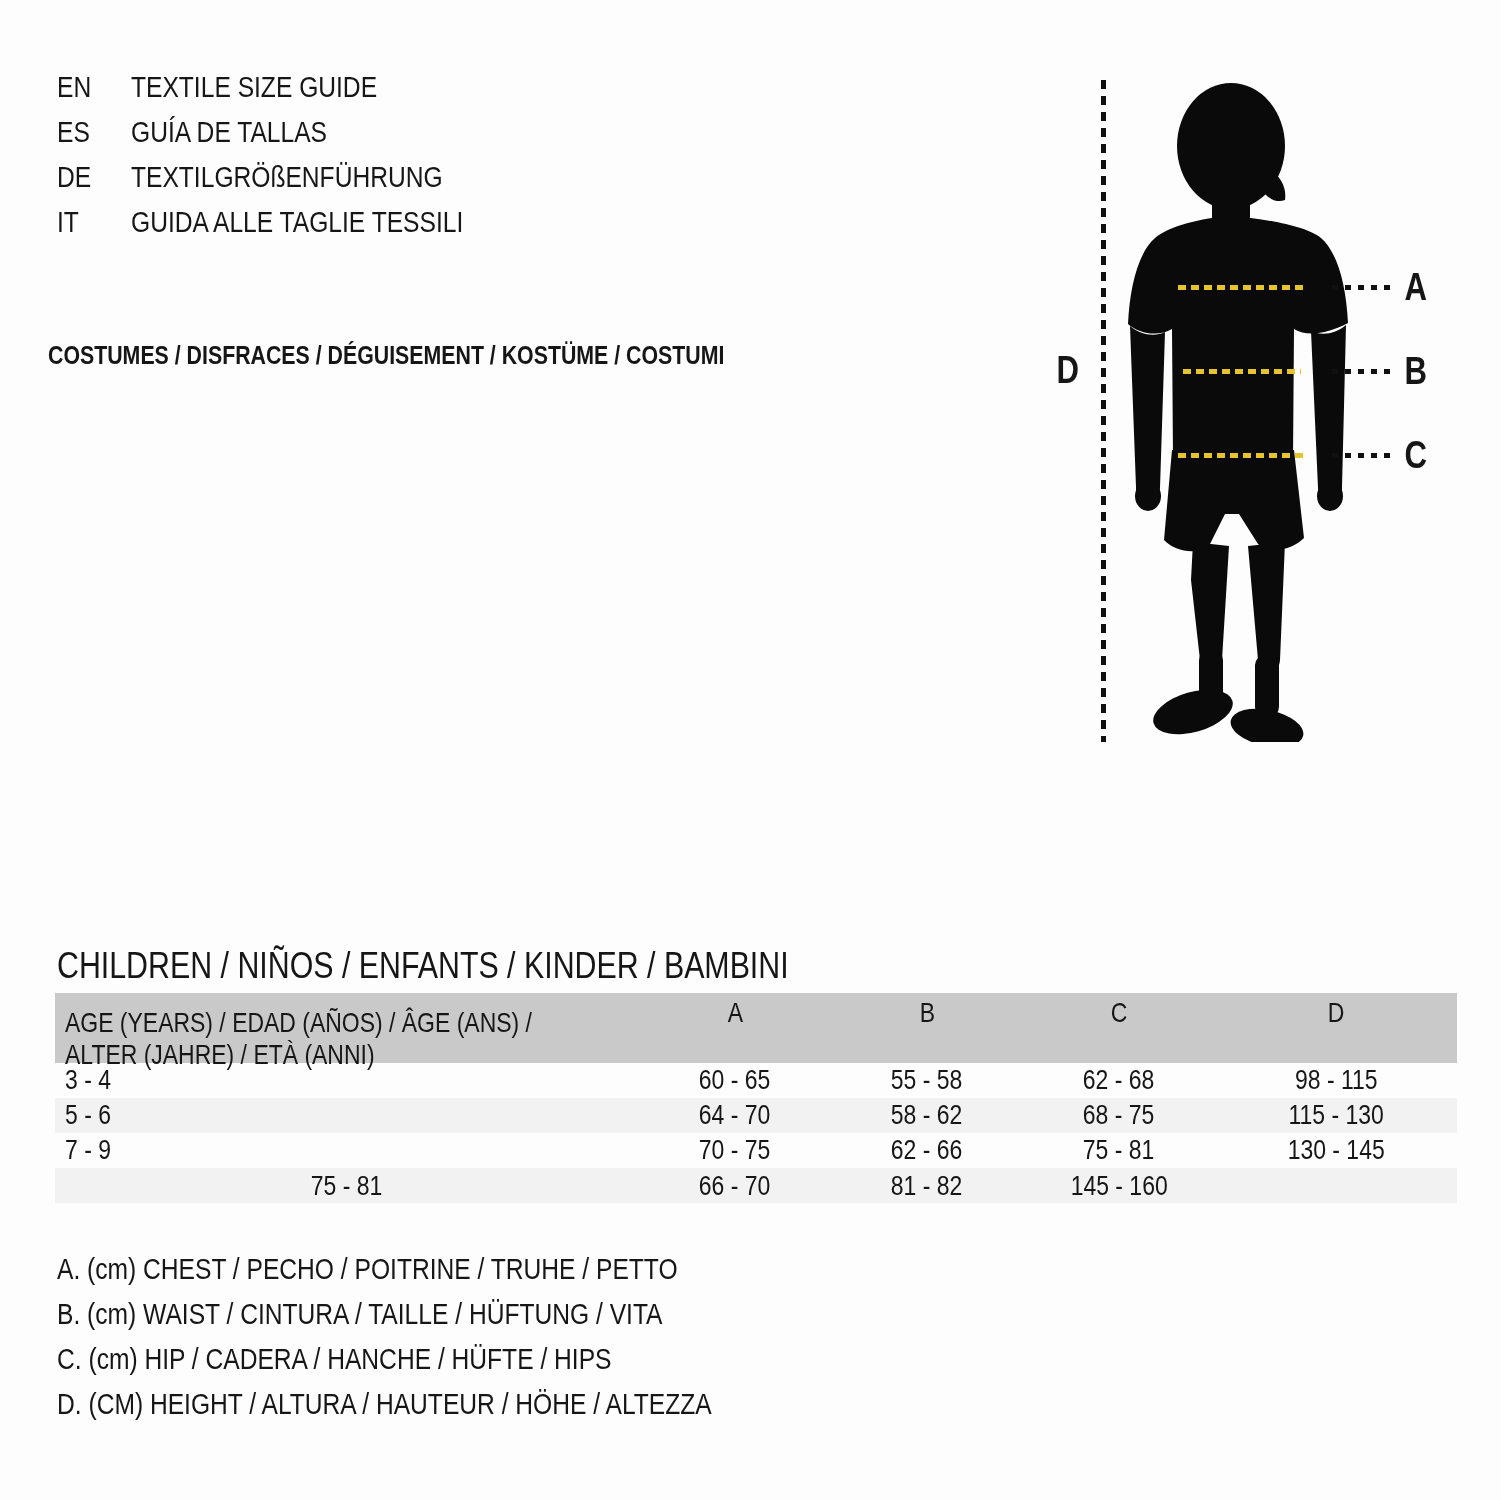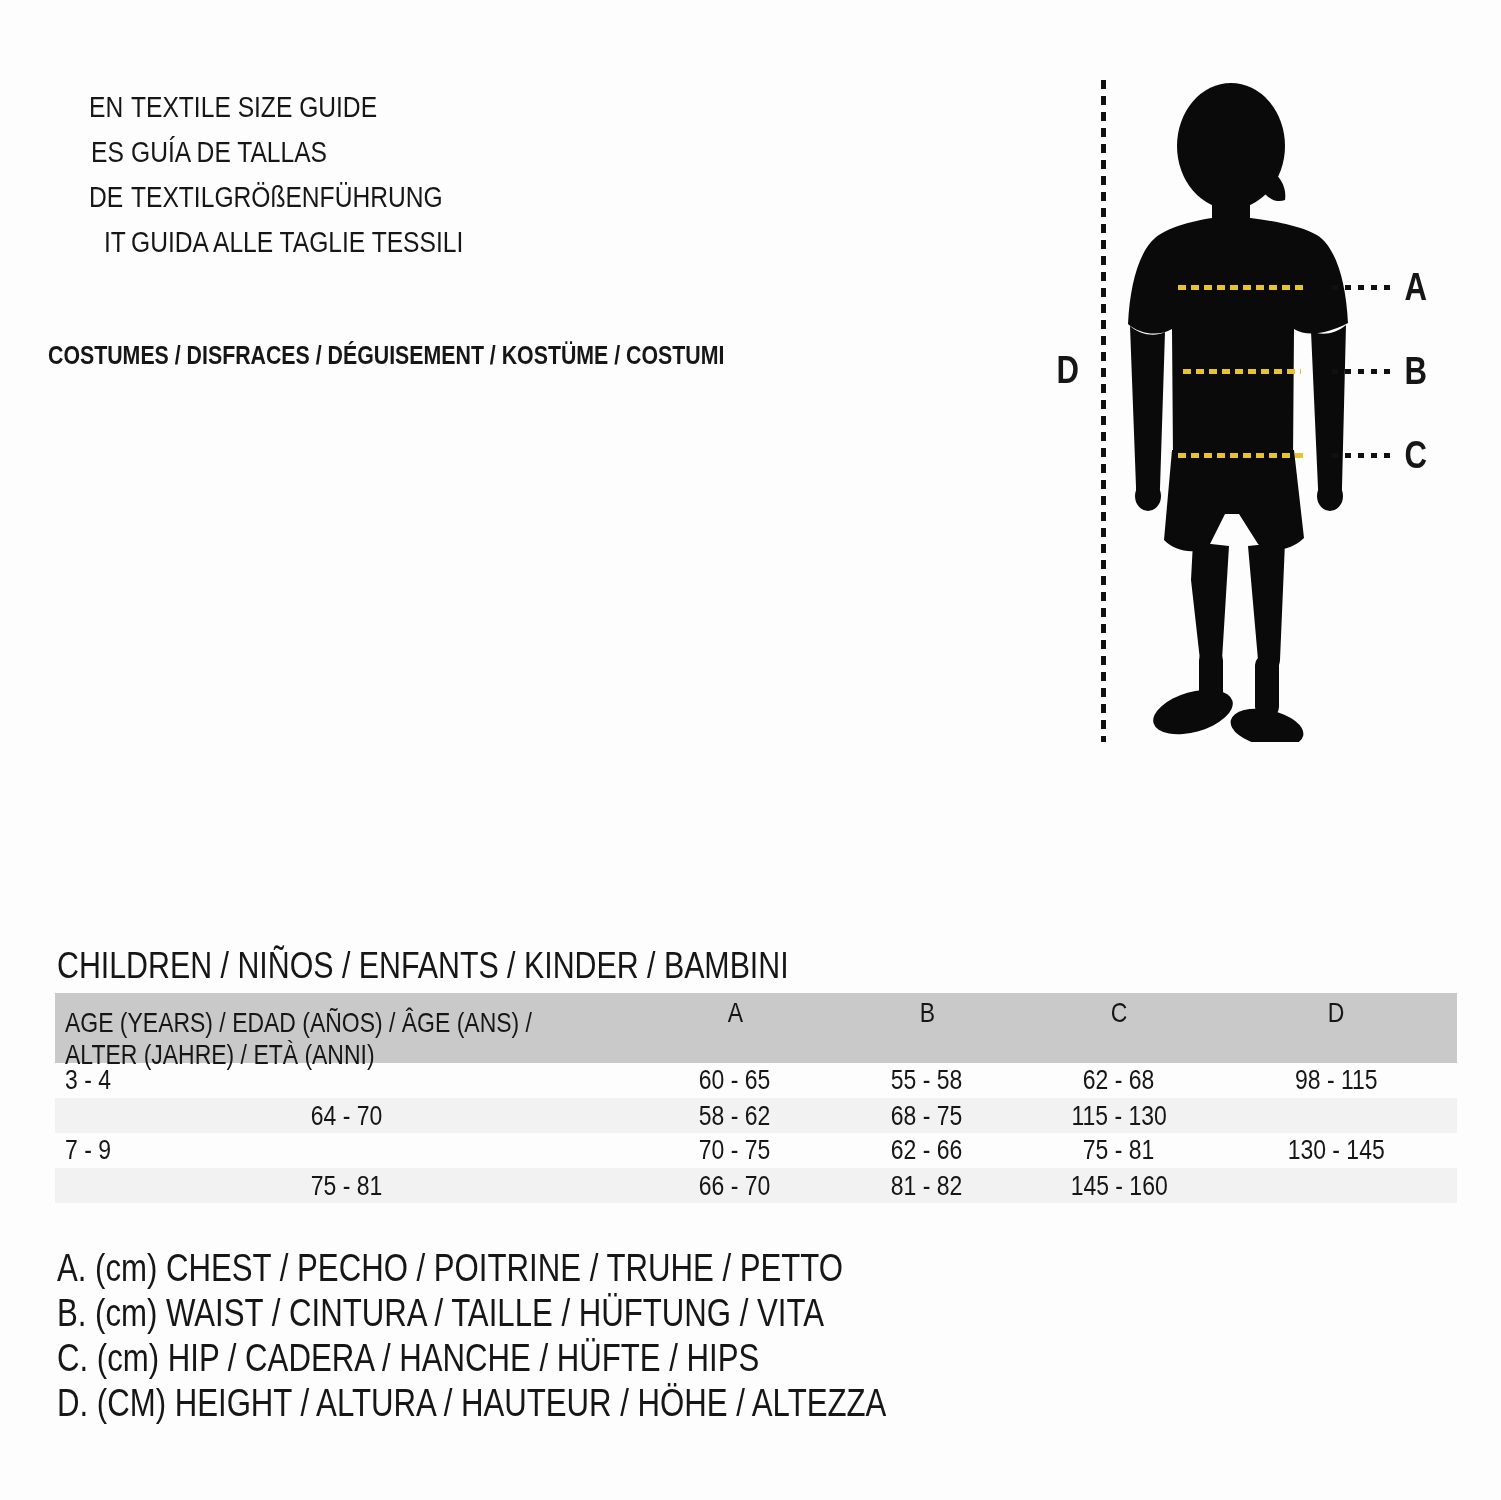--- a/index.html
+++ b/index.html
@@ -6,21 +6,21 @@
   .page {
     position:relative; width:1501px; height:1500px;
     background:#fdfdfd; overflow:hidden;
     font-family:"Liberation Sans", sans-serif;
     color:#161616;
   }
   .cond  { display:inline-block; white-space:nowrap; transform:scaleX(0.82); transform-origin:0 50%; }
   .condc { display:inline-block; white-space:nowrap; transform:scaleX(0.82); transform-origin:50% 50%; }
 
   
-  .lang-block { position:absolute; left:57px; top:84px;text-align:right; }
+  .lang-block { position:absolute; left:57px; top:64px; }
   .lang-row   { display:flex; align-items:center; height:45px; }
   .lang-code  { width:74px; font-size:30px; }
   .lang-text  { font-size:30px; }
 
   
   .costumes { position:absolute; left:48px; top:340px; font-size:26px; font-weight:bold; }
 
   
   .dline-v {
     position:absolute; left:1101px; top:80px; width:5px; height:662px;
@@ -51,21 +51,21 @@
   }
   .hdr-age { padding:14px 0 0 10px; line-height:32px; }
   .hdr-col { text-align:center; padding-top:4px; }
   .tbl-row { display:grid; grid-template-columns:584px 192px 192px 192px 1fr; height:35px; align-items:center; }
   .tbl-row.alt { background:#f2f2f2; }
   .cell-age { padding-left:10px; }
   .cell-val { text-align:center; }
 
   
   .legend { position:absolute; left:57px; top:1246px; }
-  .legend-row { display:flex; align-items:center; height:45px; font-size:38px; }
+  .legend-row { display:flex; align-items:center; height:45px; font-size:30px; }
 </style>
 </head>
 <body>
 
 <div class="page">
 
   <section class="lang-block">
     <div class="lang-row">
       <span class="lang-code"><span class="cond">EN</span></span>
       <span class="lang-text"><span class="cond">TEXTILE SIZE GUIDE</span></span>
@@ -156,20 +156,21 @@
 
     <div class="tbl-row">
       <div class="cell-age"><span class="cond">3 - 4</span></div>
       <div class="cell-val"><span class="condc">60 - 65</span></div>
       <div class="cell-val"><span class="condc">55 - 58</span></div>
       <div class="cell-val"><span class="condc">62 - 68</span></div>
       <div class="cell-val"><span class="condc">98 - 115</span></div>
       <div></div>
     </div>
     <div class="tbl-row alt">
+      <div class="cell-age"><span class="cond">5 - 6</span></div>
       <div class="cell-val"><span class="condc">64 - 70</span></div>
       <div class="cell-val"><span class="condc">58 - 62</span></div>
       <div class="cell-val"><span class="condc">68 - 75</span></div>
       <div class="cell-val"><span class="condc">115 - 130</span></div>
       <div></div>
     </div>
     <div class="tbl-row">
       <div class="cell-age"><span class="cond">7 - 9</span></div>
       <div class="cell-val"><span class="condc">70 - 75</span></div>
       <div class="cell-val"><span class="condc">62 - 66</span></div>

